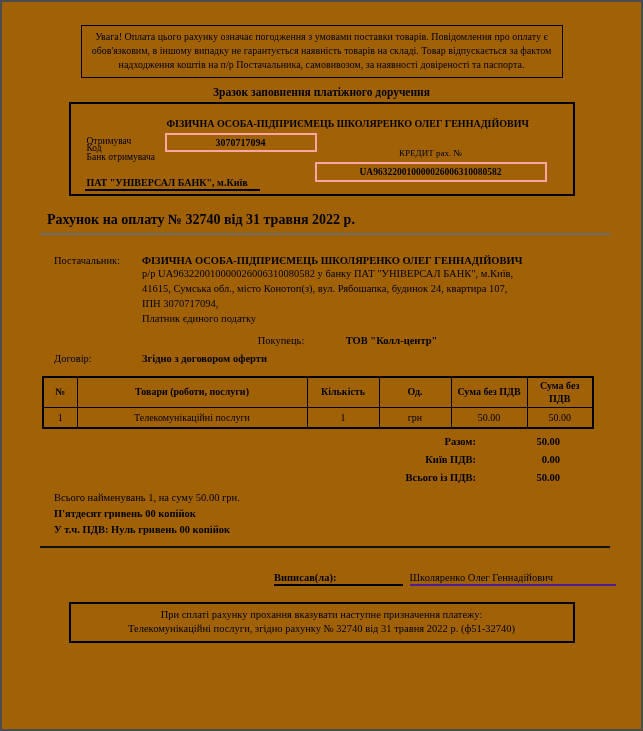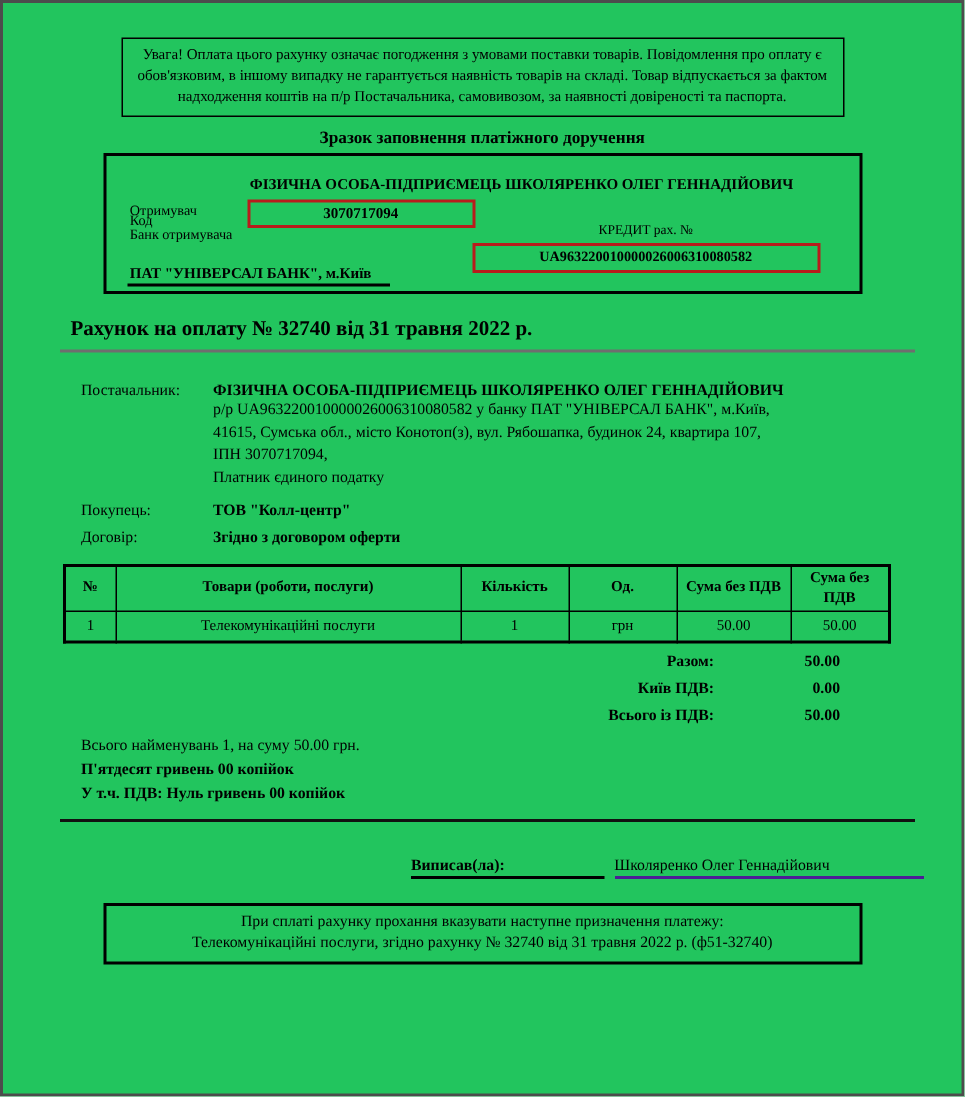--- a/index.html
+++ b/index.html
@@ -1,19 +1,19 @@
 <!DOCTYPE html>
 <html><head>
 <meta charset="utf-8">
 <style>
   * { margin:0; padding:0; box-sizing:border-box; }
   html,body { background:#fff; }
   .page {
     width:643px; height:731px;
-    background:#22c55e;
+    background:#a16207;
     border:2px solid #4c4c4c;
     font-family:"Liberation Serif", serif;
     color:#000;
     position:relative;
     overflow:hidden;
   }
   .bold { font-weight:bold; }
 
   
   .warning-box {
@@ -36,21 +36,21 @@
     border:2px solid #000;
     position:relative;
     font-size:9.5px;
   }
   .form-box .fl { position:absolute; }
   .recipient-label { left:16px; top:32px; }
   .recipient-value { position:absolute; left:96px; top:14px; font-weight:bold; font-size:10px; }
   .code-label { left:16px; top:39px; }
   .field-box {
     position:absolute;
-    border:2px solid #b91c1c;
+    border:2px solid #fca5a5;
     font-weight:bold; font-size:10px;
     text-align:center;
   }
   .code-box { left:94px; top:29px; width:152px; height:19px; line-height:15px; }
   .credit-label { position:absolute; left:244px; top:44px; width:232px; text-align:center; font-size:9px; }
   .credit-box { left:244px; top:58px; width:232px; height:20px; line-height:16px; font-size:9.5px; }
   .bank-label { left:16px; top:48px; }
   .bank-value {
     position:absolute; left:14px; top:73px;
     font-weight:bold; font-size:10px;
@@ -61,21 +61,21 @@
   
   .invoice-title { margin:16px 0 0 45px; font-size:14px; font-weight:bold; }
   .title-rule { margin:5px 0 0 38px; width:570px; height:2px; background:#6e6e6e; }
 
   
   .details { margin:20px 0 0 52px; font-size:10.5px; }
   .detail-row { display:flex; }
   .detail-label { width:88px; flex:none; }
   .detail-sub { margin-left:88px; line-height:15px; }
   .detail-row.first .detail-value { font-weight:bold; }
-  .gap8 { margin-top:9px; }
+  .gap8 { margin-top:9px;justify-content:center; }
   .gap6 { margin-top:7px; }
 
   
   table.items {
     margin:12px 0 0 40px;
     border-collapse:collapse;
     width:550px;
     font-size:10px;
     table-layout:fixed;
   }

